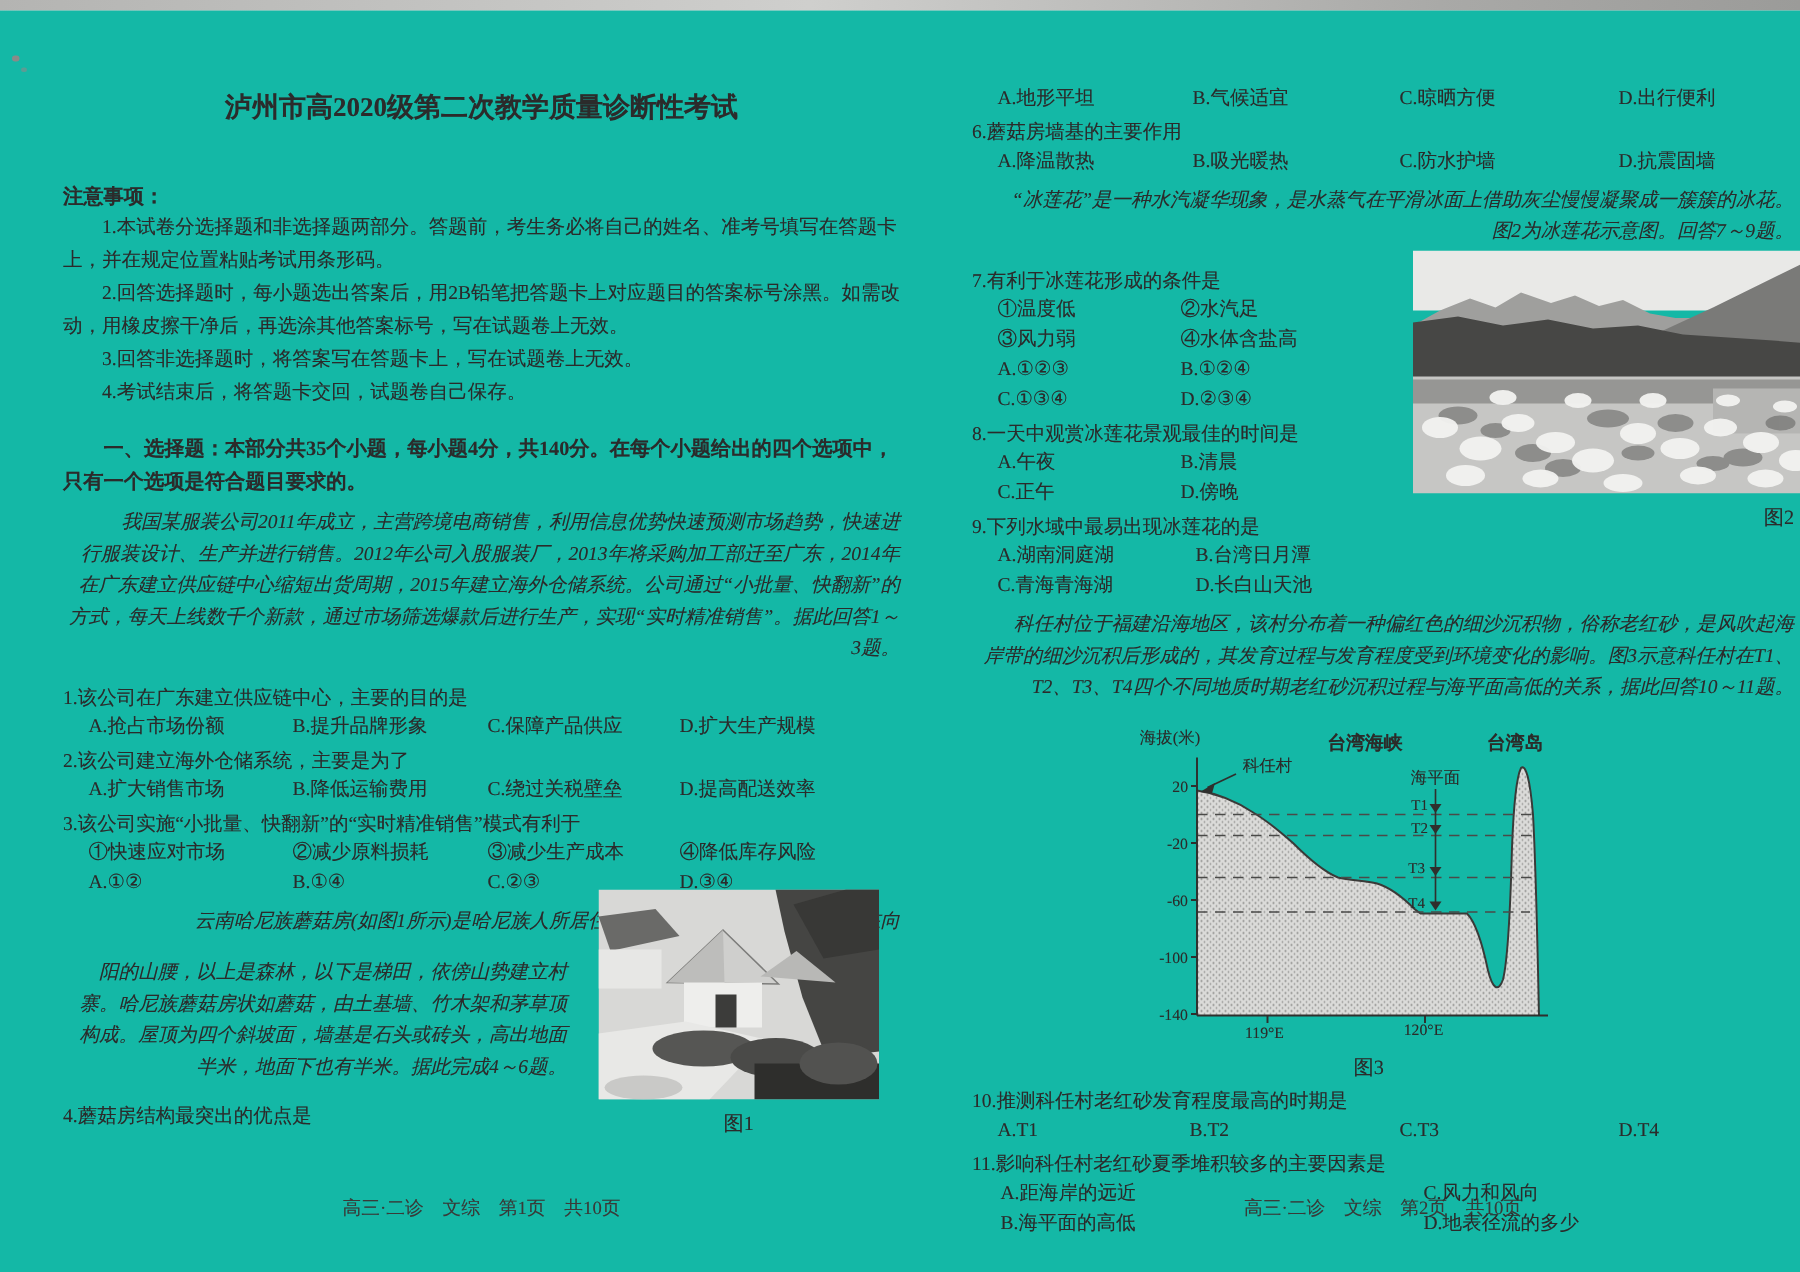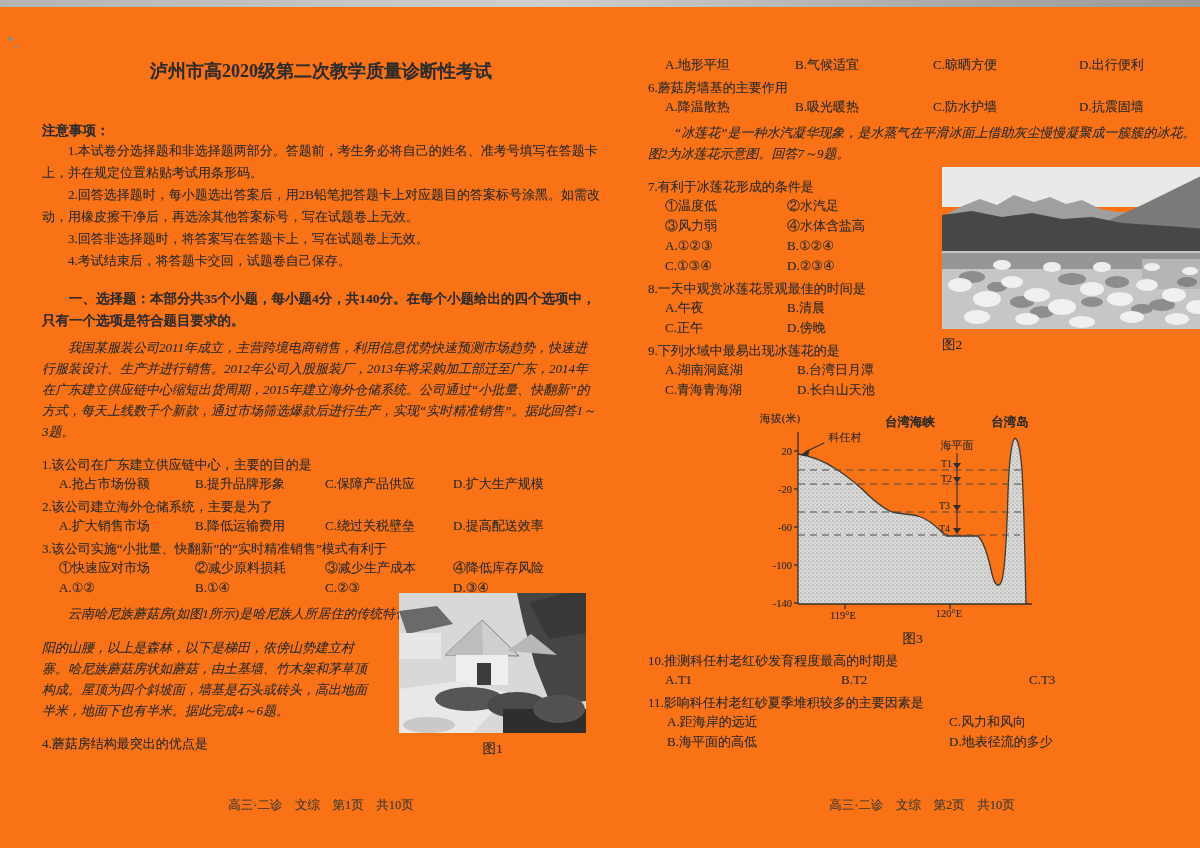--- a/index.html
+++ b/index.html
@@ -4,45 +4,45 @@
 <style>
   html,body{margin:0;padding:0;}
   body{
     width:1200px;height:848px;position:relative;overflow:hidden;
     background:#efefed;
     font-family:"Liberation Serif","DejaVu Serif",serif;
     color:#2b2b2b;font-size:13px;
   }
   .scan-top{position:absolute;top:0;left:0;width:1200px;height:7px;
     background:linear-gradient(90deg,#b4b4b2,#cfcfcd 45%,#a9a9a7 80%,#9b9b99);}
-  .sheet{position:absolute;top:7px;left:0;width:1200px;height:841px;background:#f97316;
+  .sheet{position:absolute;top:7px;left:0;width:1200px;height:841px;background:#14b8a6;
     text-shadow:0 0 0.4px rgba(45,45,45,0.35);}
   .speck{position:absolute;background:#8a8a88;border-radius:2px;}
   .page{position:absolute;top:48px;height:772px;}
   .page-left{left:42px;width:558px;}
   .page-right{left:648px;width:548px;}
 
   .title1{text-align:center;font-weight:bold;font-size:18px;margin-top:4px;}
   .title2{text-align:center;font-weight:bold;font-size:29px;letter-spacing:3px;margin-top:6px;}
   .h-note{font-weight:bold;font-size:13.5px;margin-top:39px;}
   .notes p{margin:0;text-indent:2em;line-height:22px;}
   .section{font-weight:bold;font-size:13.5px;text-indent:2em;line-height:22px;margin-top:16px;}
-  .passage{font-style:italic;text-indent:2em;line-height:21px;margin-top:5px;}
+  .passage{font-style:italic;text-indent:2em;line-height:21px;margin-top:5px;text-align:right;}
   .passage.cont{text-indent:0;margin-top:0;}
   .q{margin-top:3px;}
   .stem{line-height:19px;margin-top:3px;}
   .opts4,.subs4{display:grid;grid-template-columns:136px 130px 128px 1fr;padding-left:17px;line-height:20px;}
   .opts4r{display:grid;grid-template-columns:130px 138px 146px 1fr;padding-left:17px;line-height:20px;}
   .opts2{display:grid;grid-template-columns:122px 1fr;padding-left:17px;line-height:20px;width:280px;}
   .opts2w{display:grid;grid-template-columns:282px 1fr;padding-left:19px;line-height:20px;}
   .narrow{width:336px;}
   .footer{position:absolute;top:742px;left:0;width:100%;text-align:center;font-size:12.5px;color:#3a3a38;}
   figure{margin:0;}
   .fig1{position:absolute;top:538px;right:14px;width:187px;text-align:center;}
-  .fig2{position:absolute;top:112px;right:0;width:254px;text-align:left;}
+  .fig2{position:absolute;top:112px;right:0;width:254px;text-align:right;}
   .figcap{font-size:13.5px;margin-top:3px;}
   .fig3wrap{margin:8px 0 0 92px;width:345px;text-align:center;}
   .col-q{width:284px;}
   svg text{font-family:"Liberation Serif","DejaVu Serif",serif;}
   svg .lbl-sans{font-family:"Liberation Sans","DejaVu Sans",sans-serif;font-weight:bold;}
 </style>
 </head>
 <body>
 
 <div class="scan-top"></div>
@@ -242,20 +242,21 @@
     <div class="q col-q">
       <div class="stem">9.下列水域中最易出现冰莲花的是</div>
       <div class="opts2" style="grid-template-columns:132px 1fr;">
         <span>A.湖南洞庭湖</span>
         <span>B.台湾日月潭</span>
         <span>C.青海青海湖</span>
         <span>D.长白山天池</span>
       </div>
     </div>
 
+    <p class="passage">科任村位于福建沿海地区，该村分布着一种偏红色的细沙沉积物，俗称老红砂，是风吹起海岸带的细沙沉积后形成的，其发育过程与发育程度受到环境变化的影响。图3示意科任村在T1、T2、T3、T4四个不同地质时期老红砂沉积过程与海平面高低的关系，据此回答10～11题。</p>
 
     <div class="fig3wrap">
       <svg width="345" height="215" viewBox="0 0 345 215">
         <defs>
           <pattern id="dots" width="4" height="4" patternUnits="userSpaceOnUse">
             <rect width="4" height="4" fill="#dbdbd9"></rect>
             <circle cx="1" cy="1" r="0.7" fill="#8d8d8b"></circle>
             <circle cx="3" cy="3" r="0.6" fill="#9a9a98"></circle>
           </pattern>
         </defs>
@@ -317,21 +318,21 @@
           <text x="212" y="74">T2</text>
           <text x="210" y="101">T3</text>
           <text x="210" y="124">T4</text>
         </g>
       </svg>
       <div class="figcap">图3</div>
     </div>
 
     <div class="q">
       <div class="stem">10.推测科任村老红砂发育程度最高的时期是</div>
-      <div class="opts4r" style="grid-template-columns:128px 140px 146px 1fr;gap:48px;">
+      <div class="opts4r" style="grid-template-columns:128px 140px 146px 1fr;">
         <span>A.T1</span>
         <span>B.T2</span>
         <span>C.T3</span>
         <span>D.T4</span>
       </div>
     </div>
 
     <div class="q">
       <div class="stem">11.影响科任村老红砂夏季堆积较多的主要因素是</div>
       <div class="opts2w">

